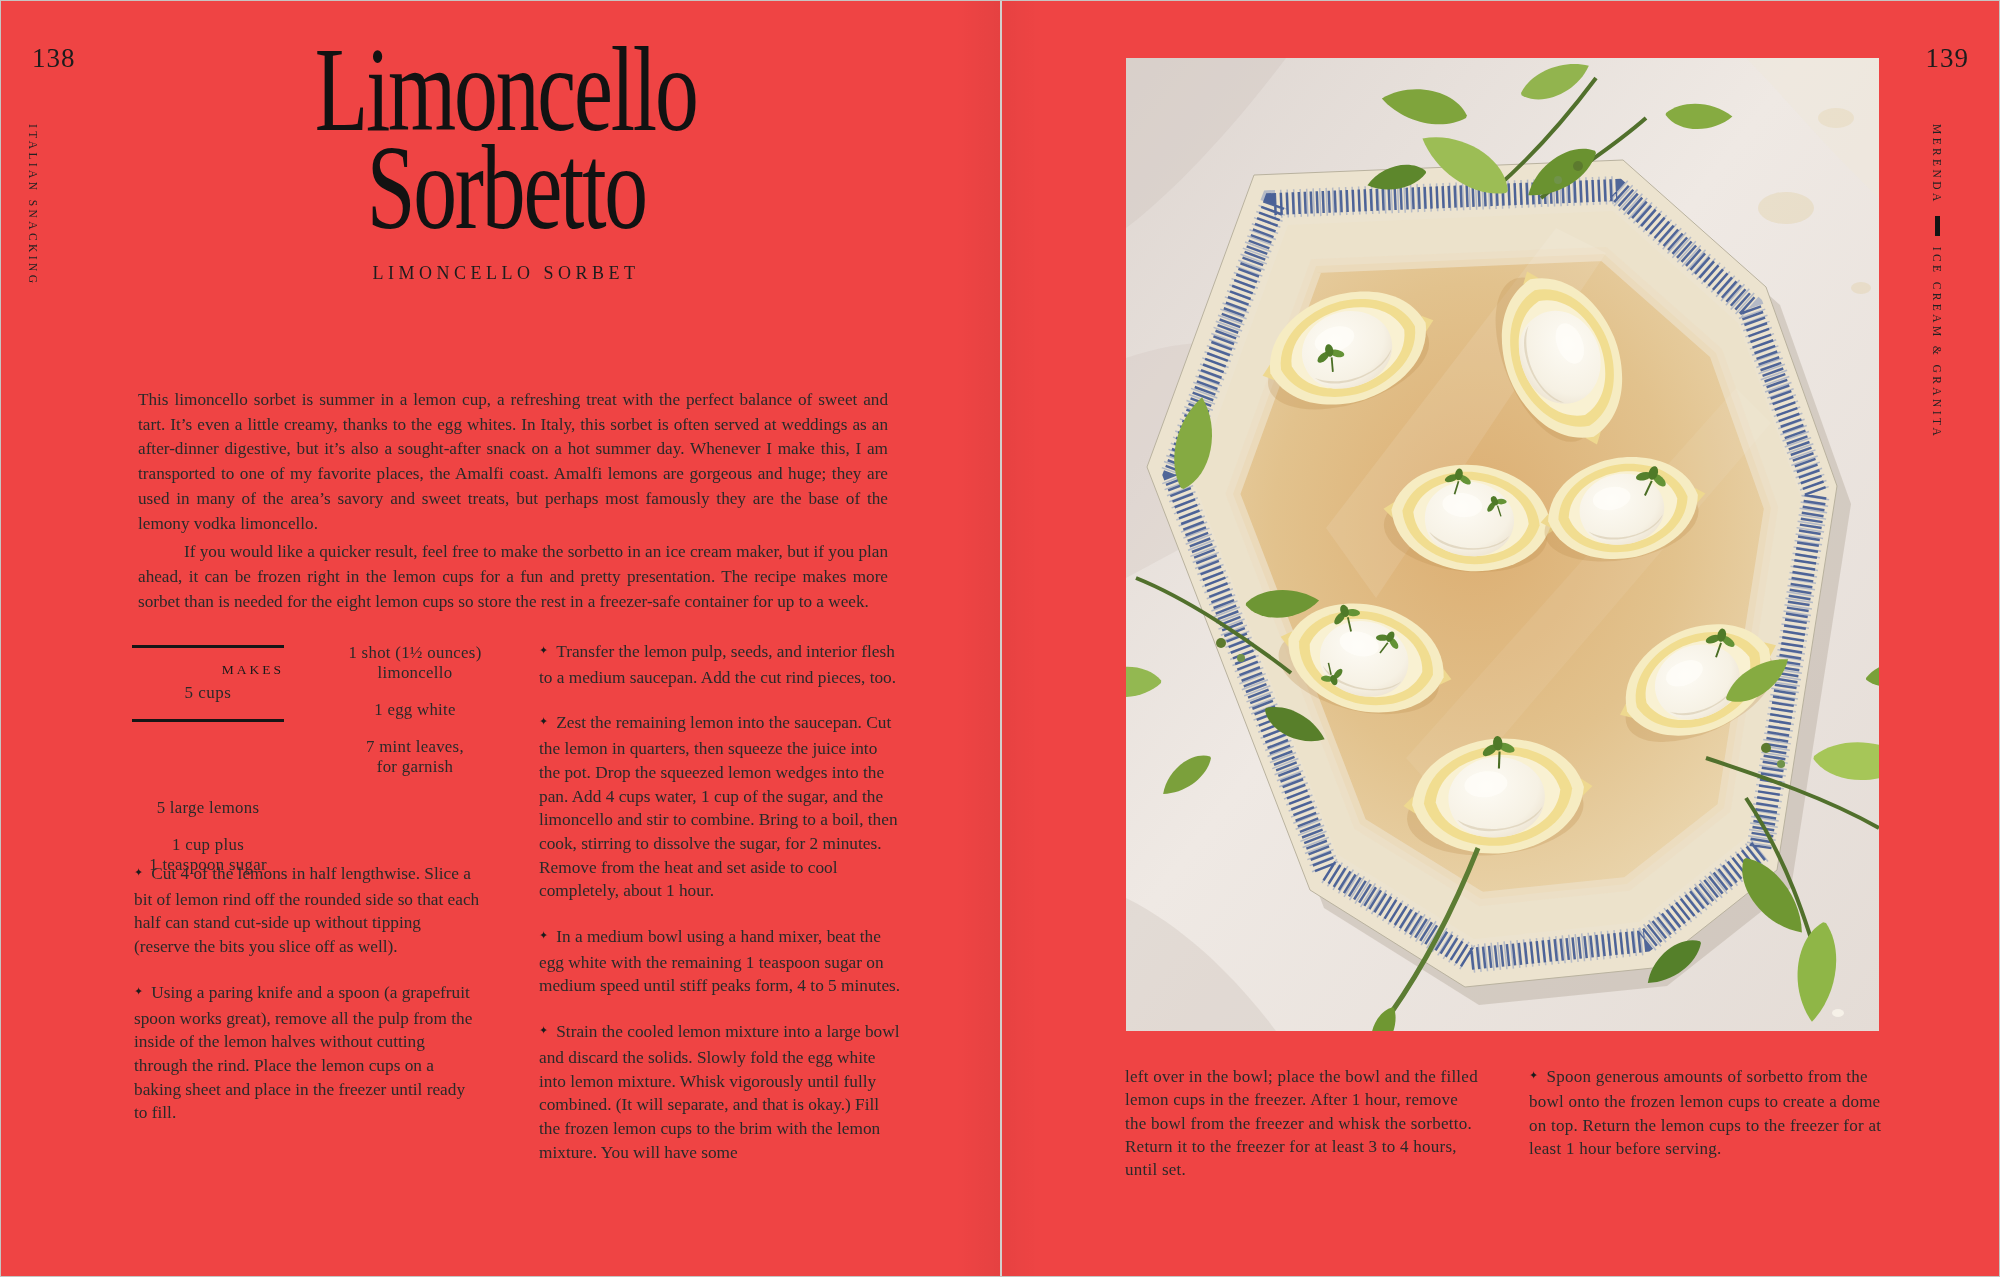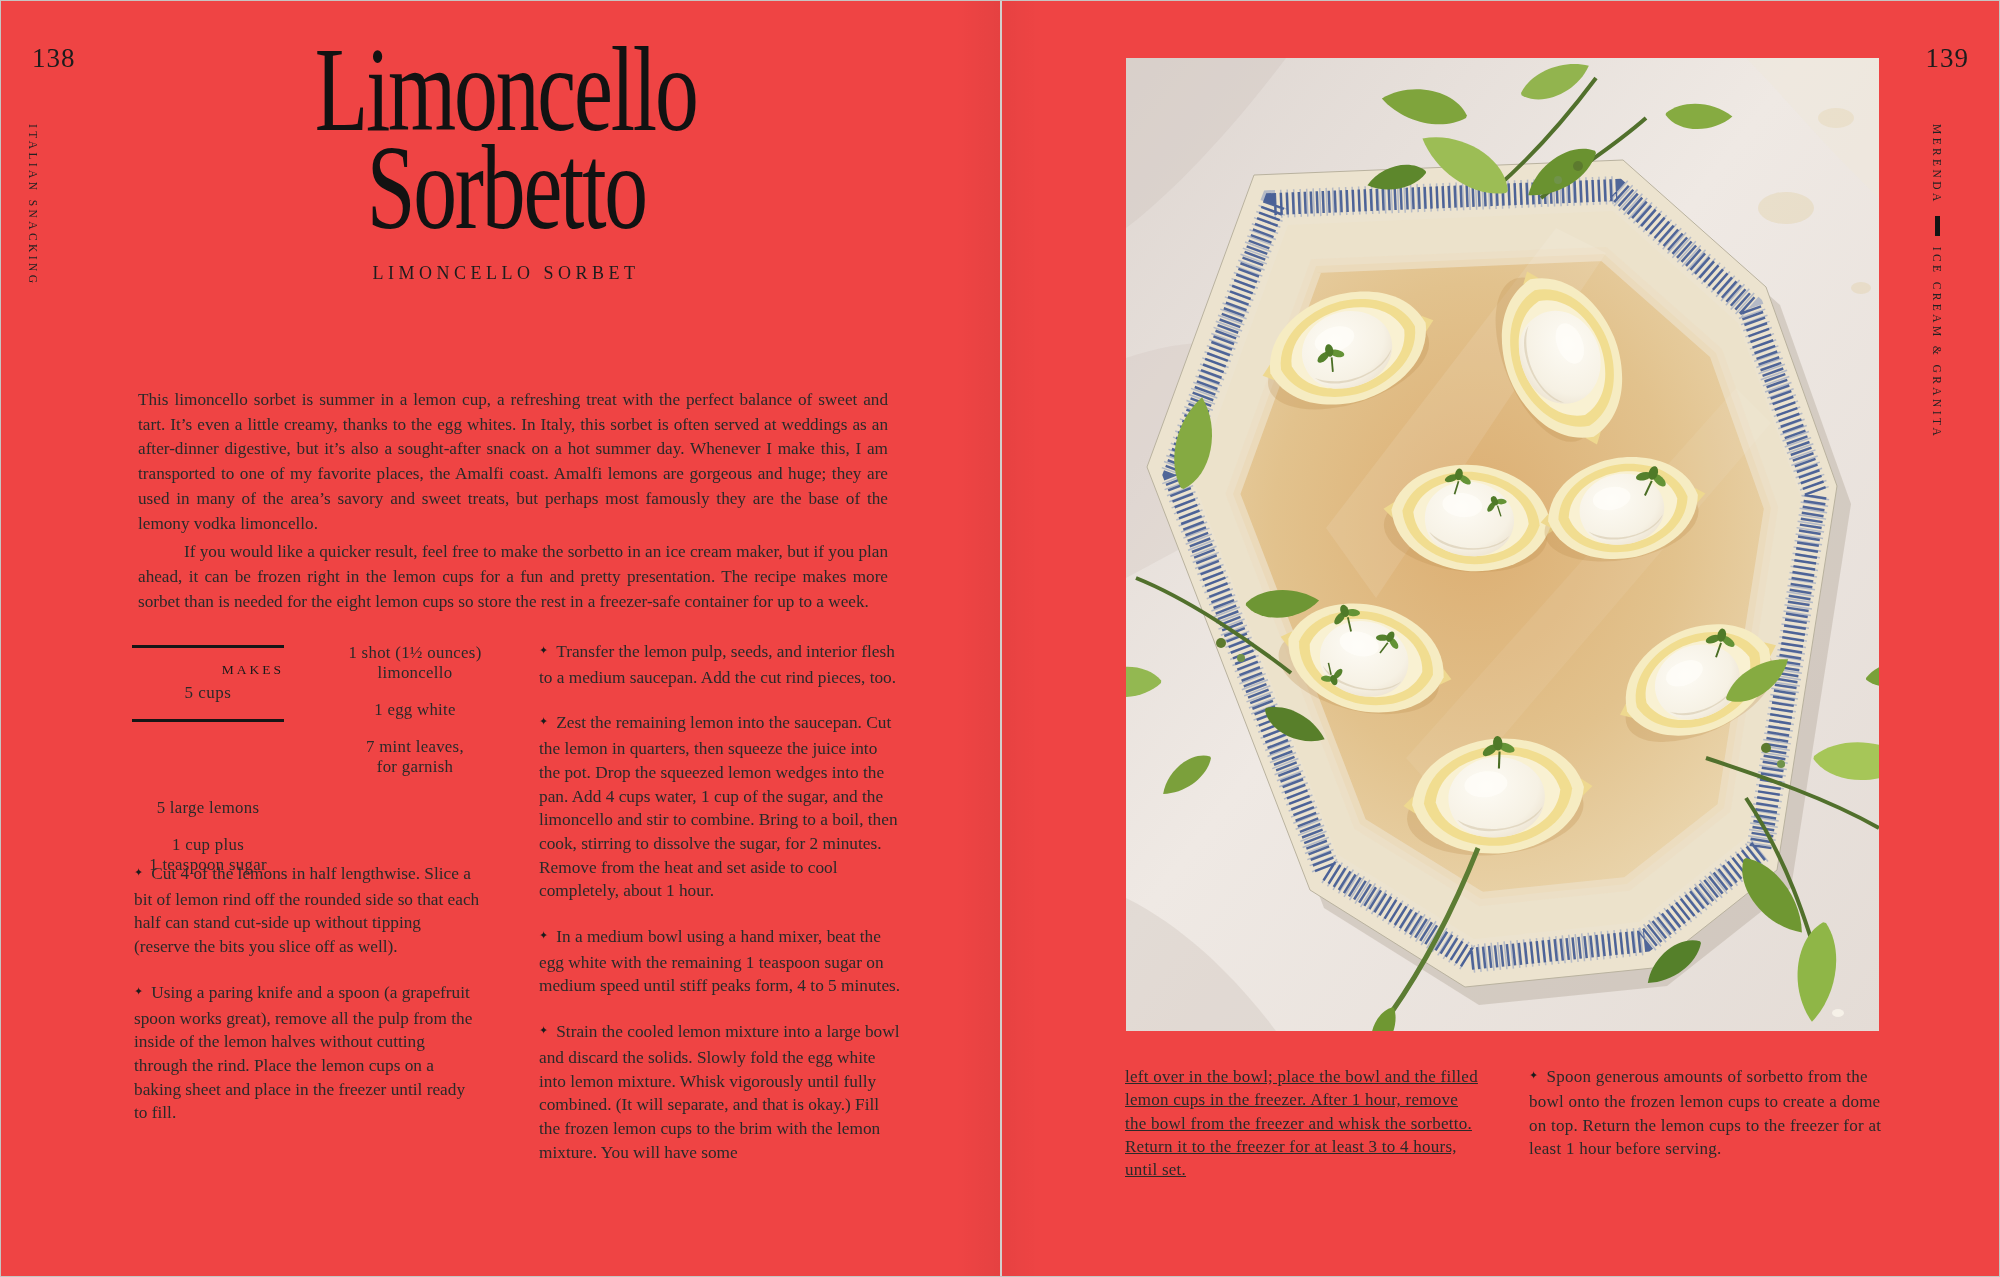--- a/index.html
+++ b/index.html
@@ -48,21 +48,21 @@
 
   .steps{position:absolute;font-size:17.3px;line-height:23.7px;}
   .steps-col-1{left:133px;top:861px;width:346px;}
   .steps-col-2{left:538px;top:639px;width:362px;}
   .step{margin:0 0 22px 0;}
   .bullet{font-size:11px;margin-right:8px;position:relative;top:-3px;color:#1c1c1c;}
 
   .photo{position:absolute;left:1125px;top:57px;width:753px;height:973px;}
 
   .cont-col{position:absolute;font-size:17px;line-height:23.3px;letter-spacing:0.25px;}
-  .cont-col-1{left:1124px;top:1064px;width:356px;text-decoration:underline;}
+  .cont-col-1{left:1124px;top:1064px;width:356px;}
   .cont-col-2{left:1528px;top:1064px;width:358px;}
   .cont-col p{margin:0;}
 </style>
 </head>
 <body>
 
 <div class="spread">
 
   <div class="gutter-shade-left"></div>
   <div class="gutter-line"></div>

